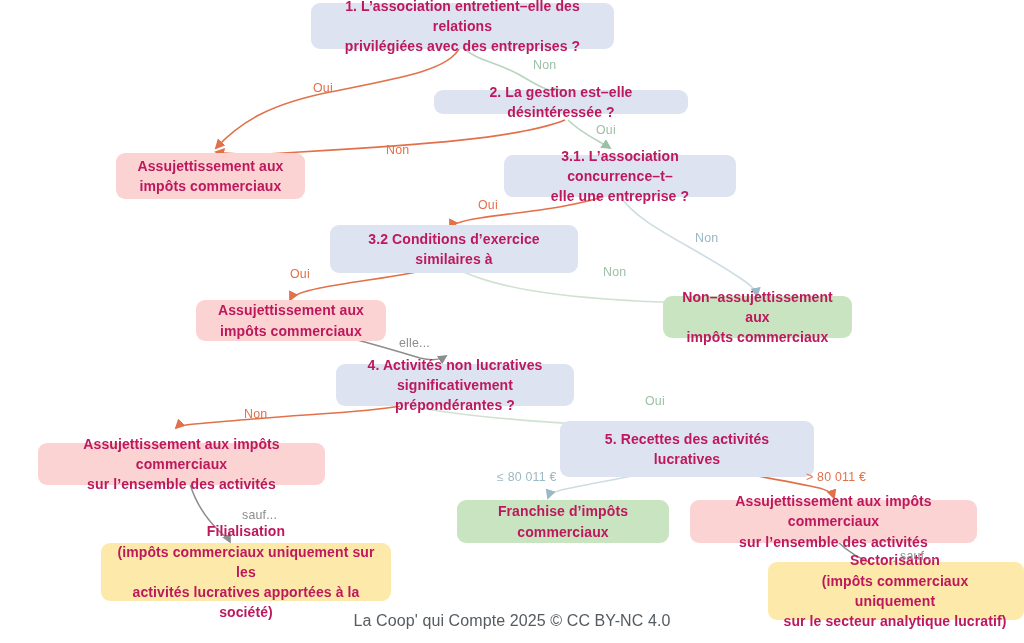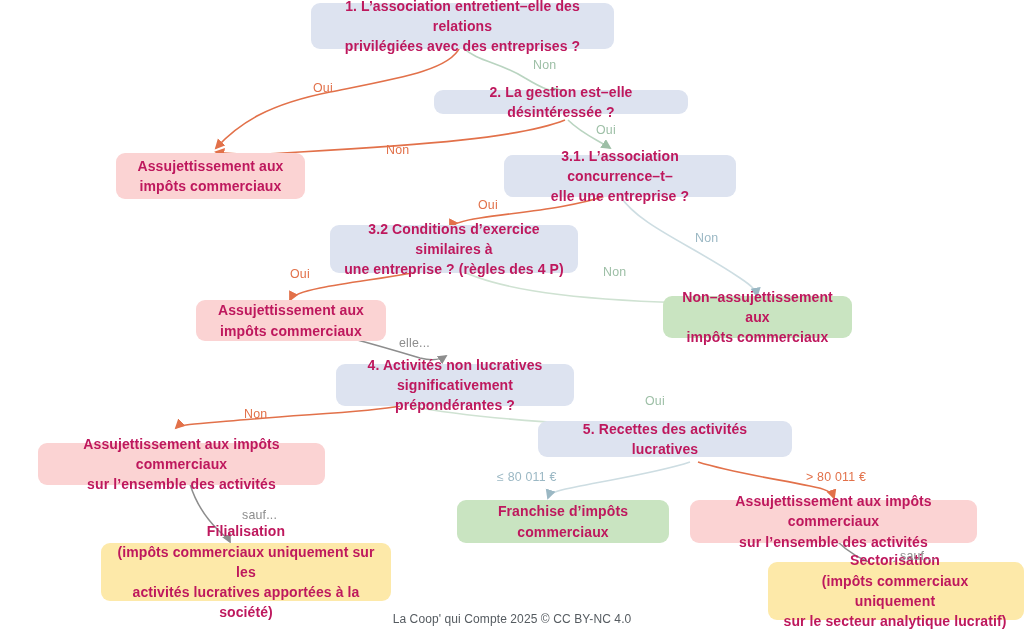--- a/index.html
+++ b/index.html
@@ -40,21 +40,21 @@
   }
   .elabel.orange{color:#e2714a;}
   .elabel.green{color:#9dbfa6;}
   .elabel.grey{color:#8d8d8d;}
   .elabel.greyblue{color:#9bb8c4;}
   .footer{
     position:absolute;
     left:0;right:0;
     top:612px;
     text-align:center;
-    font-size:12px;
+    font-size:16px;
     color:#555b60;
     font-weight:400;
     letter-spacing:.1px;
   }
 </style>
 </head>
 <body>
 
 <div id="chart">
 
@@ -121,32 +121,31 @@
   <div class="node question" style="left:504px;top:155px;width:232px;height:42px;">
     <span>
       <span>3.1. L’association concurrence–t–</span><br>
       <span>elle une entreprise ?</span>
     </span>
   </div>
 
   <div class="node question" style="left:330px;top:225px;width:248px;height:48px;">
     <span>
       <span>3.2 Conditions d’exercice similaires à</span><br>
-      <span>une entreprise ? (règles des 4 P)</span>
     </span>
   </div>
 
   <div class="node question" style="left:336px;top:364px;width:238px;height:42px;">
     <span>
       <span>4. Activités non lucratives</span><br>
       <span>significativement prépondérantes ?</span>
     </span>
   </div>
 
-  <div class="node question" style="left:538px;top:421px;width:254px;height:36px;">
+  <div class="node question" style="left:560px;top:421px;width:254px;height:56px;">
     <span>
       <span>5. Recettes des activités lucratives</span><br>
     </span>
   </div>
 
   <div class="node tax" style="left:116px;top:153px;width:189px;height:46px;">
     <span>
       <span>Assujettissement aux</span><br>
       <span>impôts commerciaux</span>
     </span>

